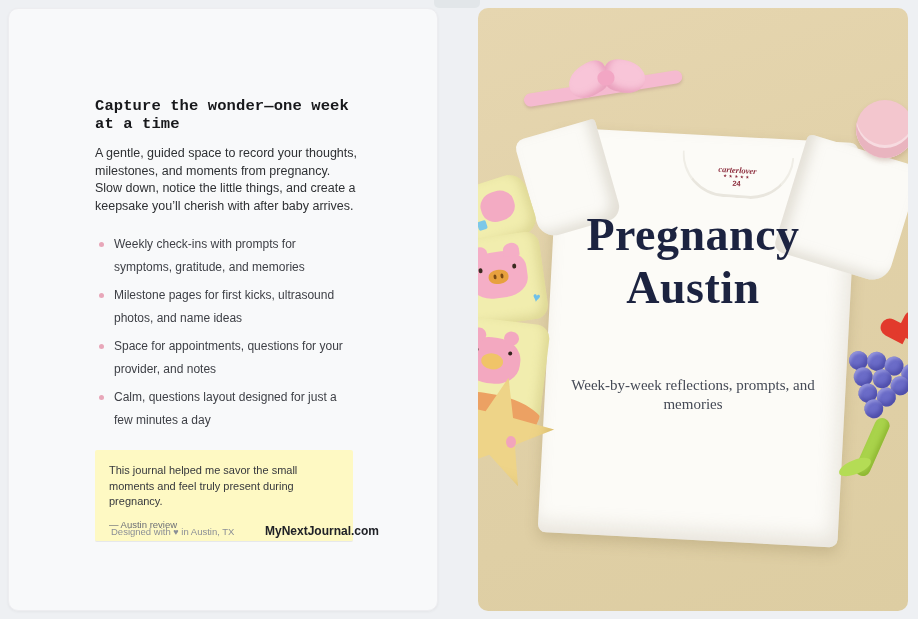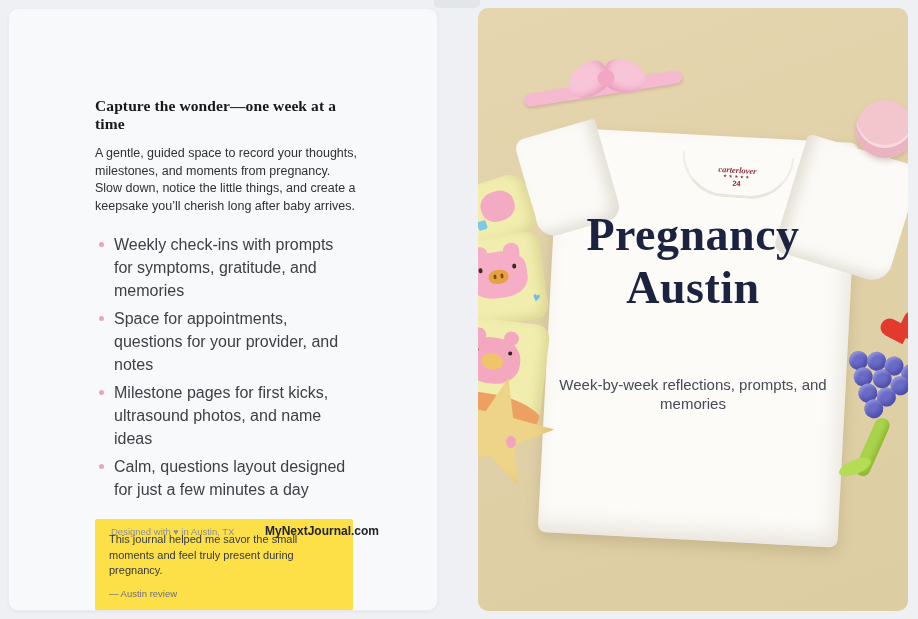--- a/index.html
+++ b/index.html
@@ -19,38 +19,38 @@
   
   .left-card{
     position:absolute; left:8px; top:8px; width:430px; height:603px;
     background:#f8f9fa; border:1px solid #ededf0; border-radius:10px;
     box-shadow:0 1px 3px rgba(30,34,40,.05);
   }
   .left-inner{ position:absolute; left:86px; top:0; width:268px; }
 
   .heading{
     margin-top:88px;
-    font-family:Liberation Serif, serif;
+    font-family:Liberation Mono, monospace;
     font-weight:bold; font-size:15.5px; color:#17181b; letter-spacing:.1px;
   }
   .intro{
     margin-top:12px; font-size:12.5px; line-height:17.5px; color:#2e3033;
     width:262px;
   }
   .bullets{ margin-top:18px; list-style:none; }
   .bullets li{
     position:relative; padding-left:19px; width:258px;
-    font-size:16px; line-height:23px; color:#3d3f45; margin-bottom:5px;
+    font-size:12px; line-height:23px; color:#3d3f45; margin-bottom:5px;
   }
   .bullets li .dot{
     position:absolute; left:4px; top:9px; width:5px; height:5px;
     border-radius:50%; background:#e8a7b9;
   }
   .quote-box{
-    margin-top:18px; width:258px; background:#fde047;
+    margin-top:18px; width:258px; background:#fef9c3;
     border-bottom:1px solid #e6e8eb; border-radius:2px;
     padding:13px 14px 11px 14px;
   }
   .quote-text{ font-size:11px; line-height:15.5px; color:#36383d; }
   .quote-attr{ margin-top:9px; font-size:9.5px; color:#6c6f76; }
 
   .left-footer{
     position:absolute; left:102px; top:515px; width:268px;
     display:flex; justify-content:space-between; align-items:center;
   }
@@ -164,49 +164,49 @@
   .heart-toy:after{ left:0; transform:rotate(45deg); transform-origin:100% 100%; }
 
   
   .cover-title{
     position:absolute; left:60px; top:200px; width:310px; text-align:center;
     font-family:"Liberation Serif", serif; font-weight:bold;
     font-size:46px; line-height:53px; color:#1c2340; letter-spacing:.5px;
   }
   .cover-subtitle{
     position:absolute; left:75px; top:368px; width:280px; text-align:center;
-    font-size:15px; line-height:18.5px; color:#454a56;
+    font-size:15px; line-height:18.5px; color:#454a56;font-family:Liberation Serif, serif;
   }
   .cover-name{
     position:absolute; left:72px; top:524px;
     font-size:23px; letter-spacing:8px; color:#20222b;
   }
 </style>
 </head>
 <body>
 
 <div class="scroll-handle"></div>
 
 <div class="left-card">
   <div class="left-inner">
     <h1 class="heading">Capture the wonder—one week at a time</h1>
-    <p class="intro">A gentle, guided space to record your thoughts, milestones, and moments from pregnancy. Slow down, notice the little things, and create a keepsake you’ll cherish long after baby arrives.</p>
+    <p class="intro">A gentle, guided space to record your thoughts, milestones, and moments from pregnancy. Slow down, notice the little things, and create a keepsake you’ll cherish with after baby arrives.</p>
 
     <ul class="bullets">
       <li>
         <span class="dot"></span>
         <span>Weekly check-ins with prompts for symptoms, gratitude, and memories</span>
       </li>
       <li>
         <span class="dot"></span>
+        <span>Milestone pages for first kicks, ultrasound photos, and name ideas</span>
+      </li>
+      <li>
+        <span class="dot"></span>
         <span>Space for appointments, questions for your provider, and notes</span>
-      </li>
-      <li>
-        <span class="dot"></span>
-        <span>Milestone pages for first kicks, ultrasound photos, and name ideas</span>
       </li>
       <li>
         <span class="dot"></span>
         <span>Calm, questions layout designed for just a few minutes a day</span>
       </li>
     </ul>
 
     <div class="quote-box">
       <div class="quote-text">This journal helped me savor the small moments and feel truly present during pregnancy.</div>
       <div class="quote-attr">— Austin review</div>

